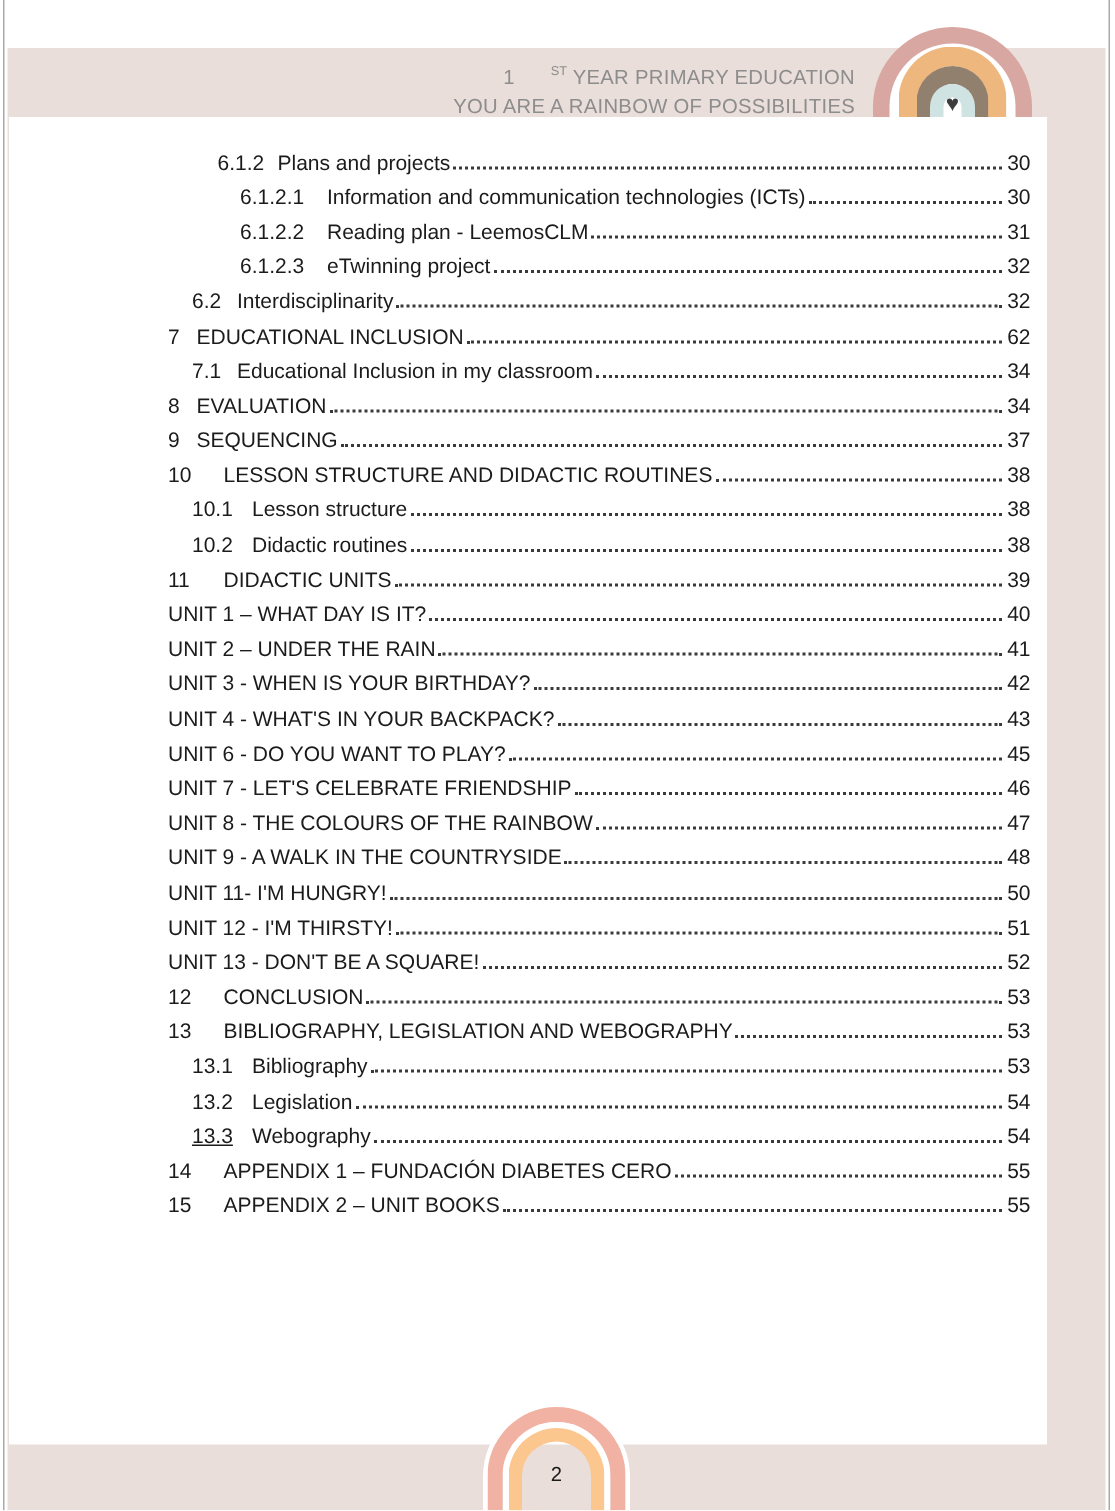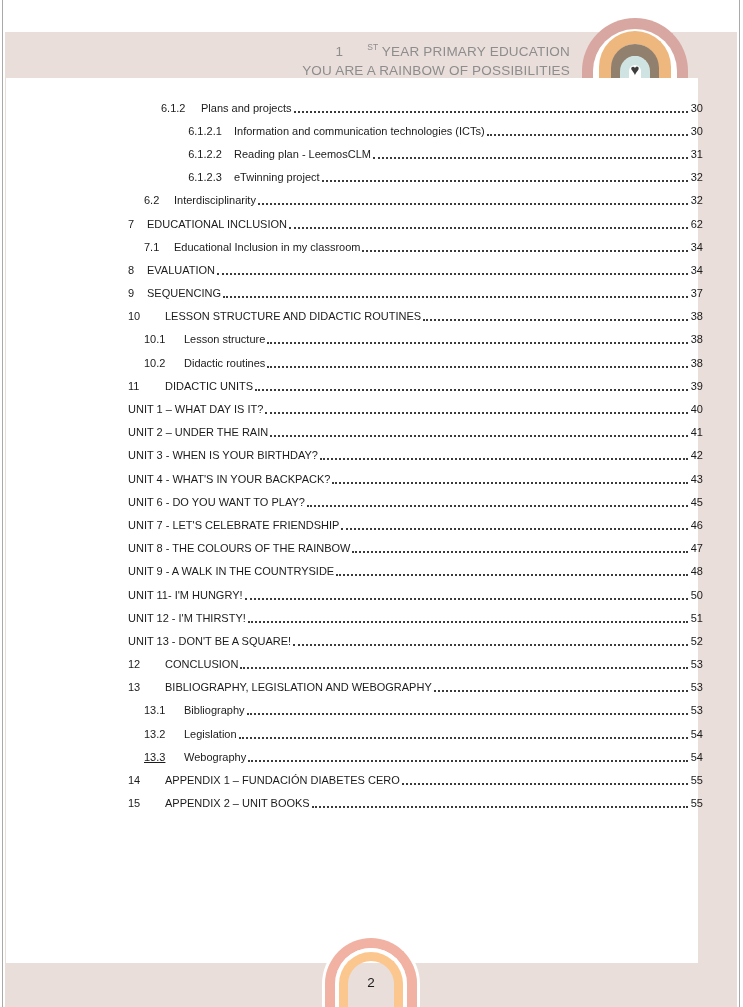--- a/index.html
+++ b/index.html
@@ -24,31 +24,31 @@
   .logo .fill{position:absolute;left:11px;top:11px;width:84px;height:64px;
               background:#ffffff;border-radius:42px 42px 0 0;}
   .logo .r1{left:0;top:0;width:106px;height:74px;border-width:14px;border-color:var(--arc1,#d8a7a1);border-radius:53px 53px 0 0;border-bottom:none;}
   .logo .r2{left:17px;top:13px;width:72px;height:63px;border-width:13px;border-color:var(--arc2,#eeb77e);border-radius:36px 36px 0 0;border-bottom:none;}
   .logo .r3{left:29px;top:26px;width:48px;height:44px;border-width:12px;border-color:var(--arc3,#92806f);border-radius:24px 24px 0 0;border-bottom:none;}
   .logo .r4{left:38px;top:38px;width:30px;height:28px;border-width:9px;border-color:var(--arc4,#cfe3e2);border-radius:15px 15px 0 0;border-bottom:none;}
   .logo .heart{position:absolute;left:0;top:44px;width:106px;text-align:center;
                font-size:15px;color:var(--heart,#3d3d3d);line-height:1;}
 
   
-  .toc{position:absolute;left:16px;top:0;width:100%;box-sizing:border-box;
-       padding:18px 11px 0 106px;color:var(--toctxt,#1b1b1b);font-size:11px;}
+  .toc{position:absolute;left:0;top:0;width:100%;box-sizing:border-box;
+       padding:18px 11px 0 106px;color:var(--toctxt,#1b1b1b);font-size:14px;}
   .row{display:flex;align-items:center;height:23.2px;white-space:nowrap;}
   .row .num{flex:0 0 auto;}
   .row .title{flex:0 0 auto;}
   .row .dots{flex:1 1 auto;height:0;border-bottom:2px dotted #3a3a3a;
              position:relative;top:4px;margin:0 3px 0 2px;min-width:8px;}
   .row .pg{flex:0 0 auto;}
   .row.l1{padding-left:16px;}
   .row.l2{padding-left:33px;}
-  .row.l3{padding-left:48px;text-align:center;}
+  .row.l3{padding-left:48px;}
 
   
   .footer-rb{position:absolute;left:325px;top:938px;width:92px;height:69px;}
   .footer-rb .f1{left:0;top:0;width:92px;height:69px;border-width:10px;
                  border-color:var(--farc1,#f1b2a4);border-radius:46px 46px 0 0;border-bottom:none;
                  box-shadow:0 0 0 3px #ffffff;}
   .footer-rb .fw{left:10px;top:10px;width:72px;height:59px;border-width:5px;
                  border-color:#ffffff;border-radius:36px 36px 0 0;border-bottom:none;}
   .footer-rb .f2{left:14px;top:14px;width:64px;height:55px;border-width:9px;
                  border-color:var(--farc2,#fbc78f);border-radius:32px 32px 0 0;border-bottom:none;}

